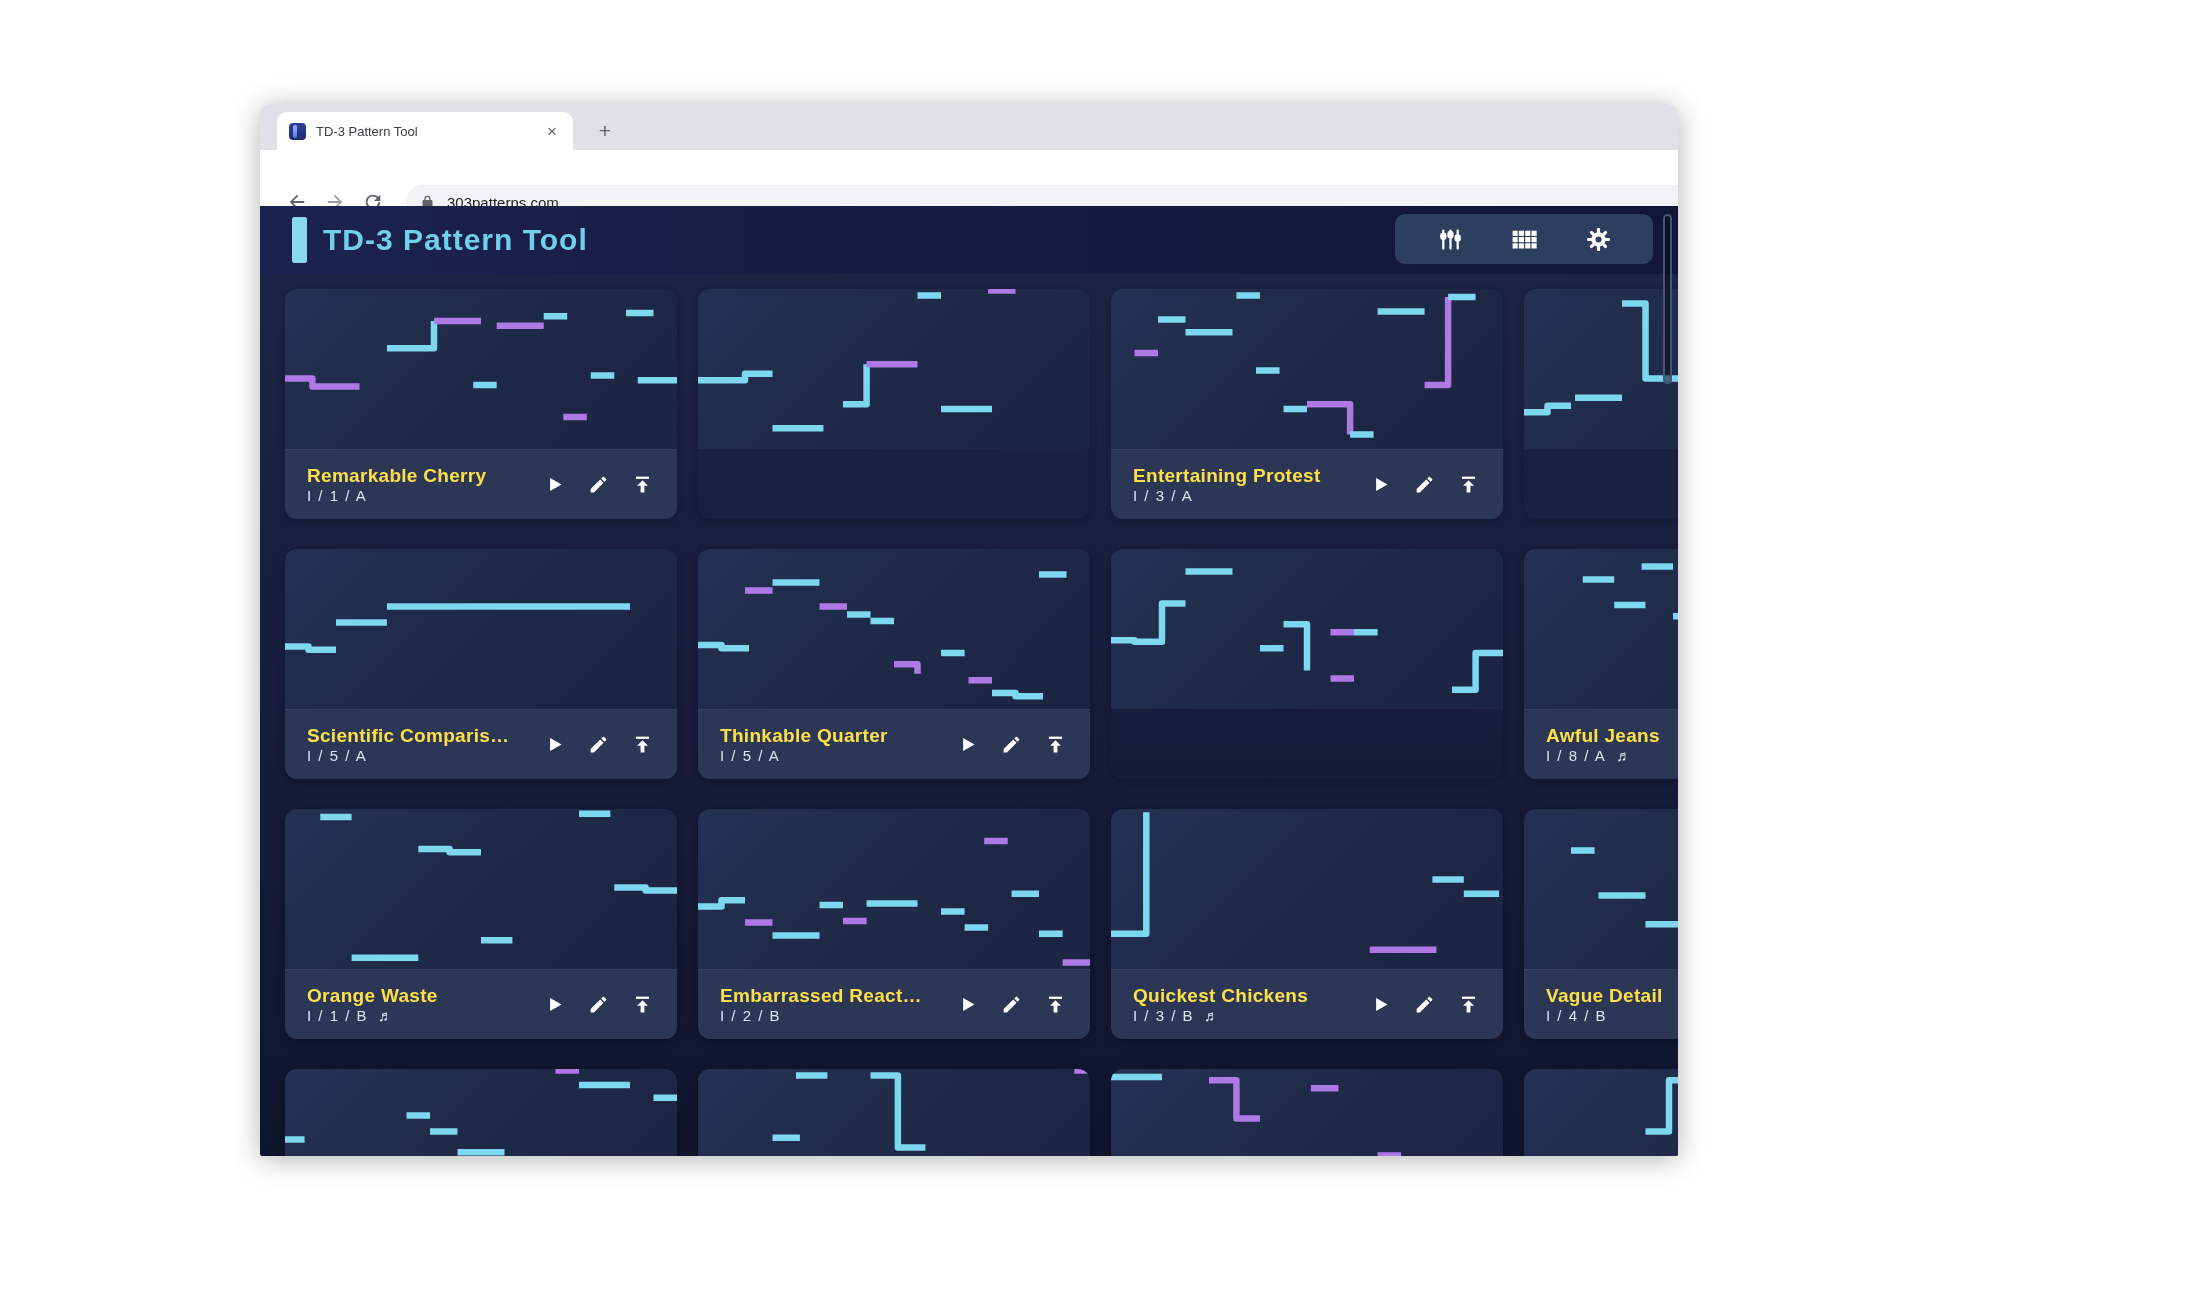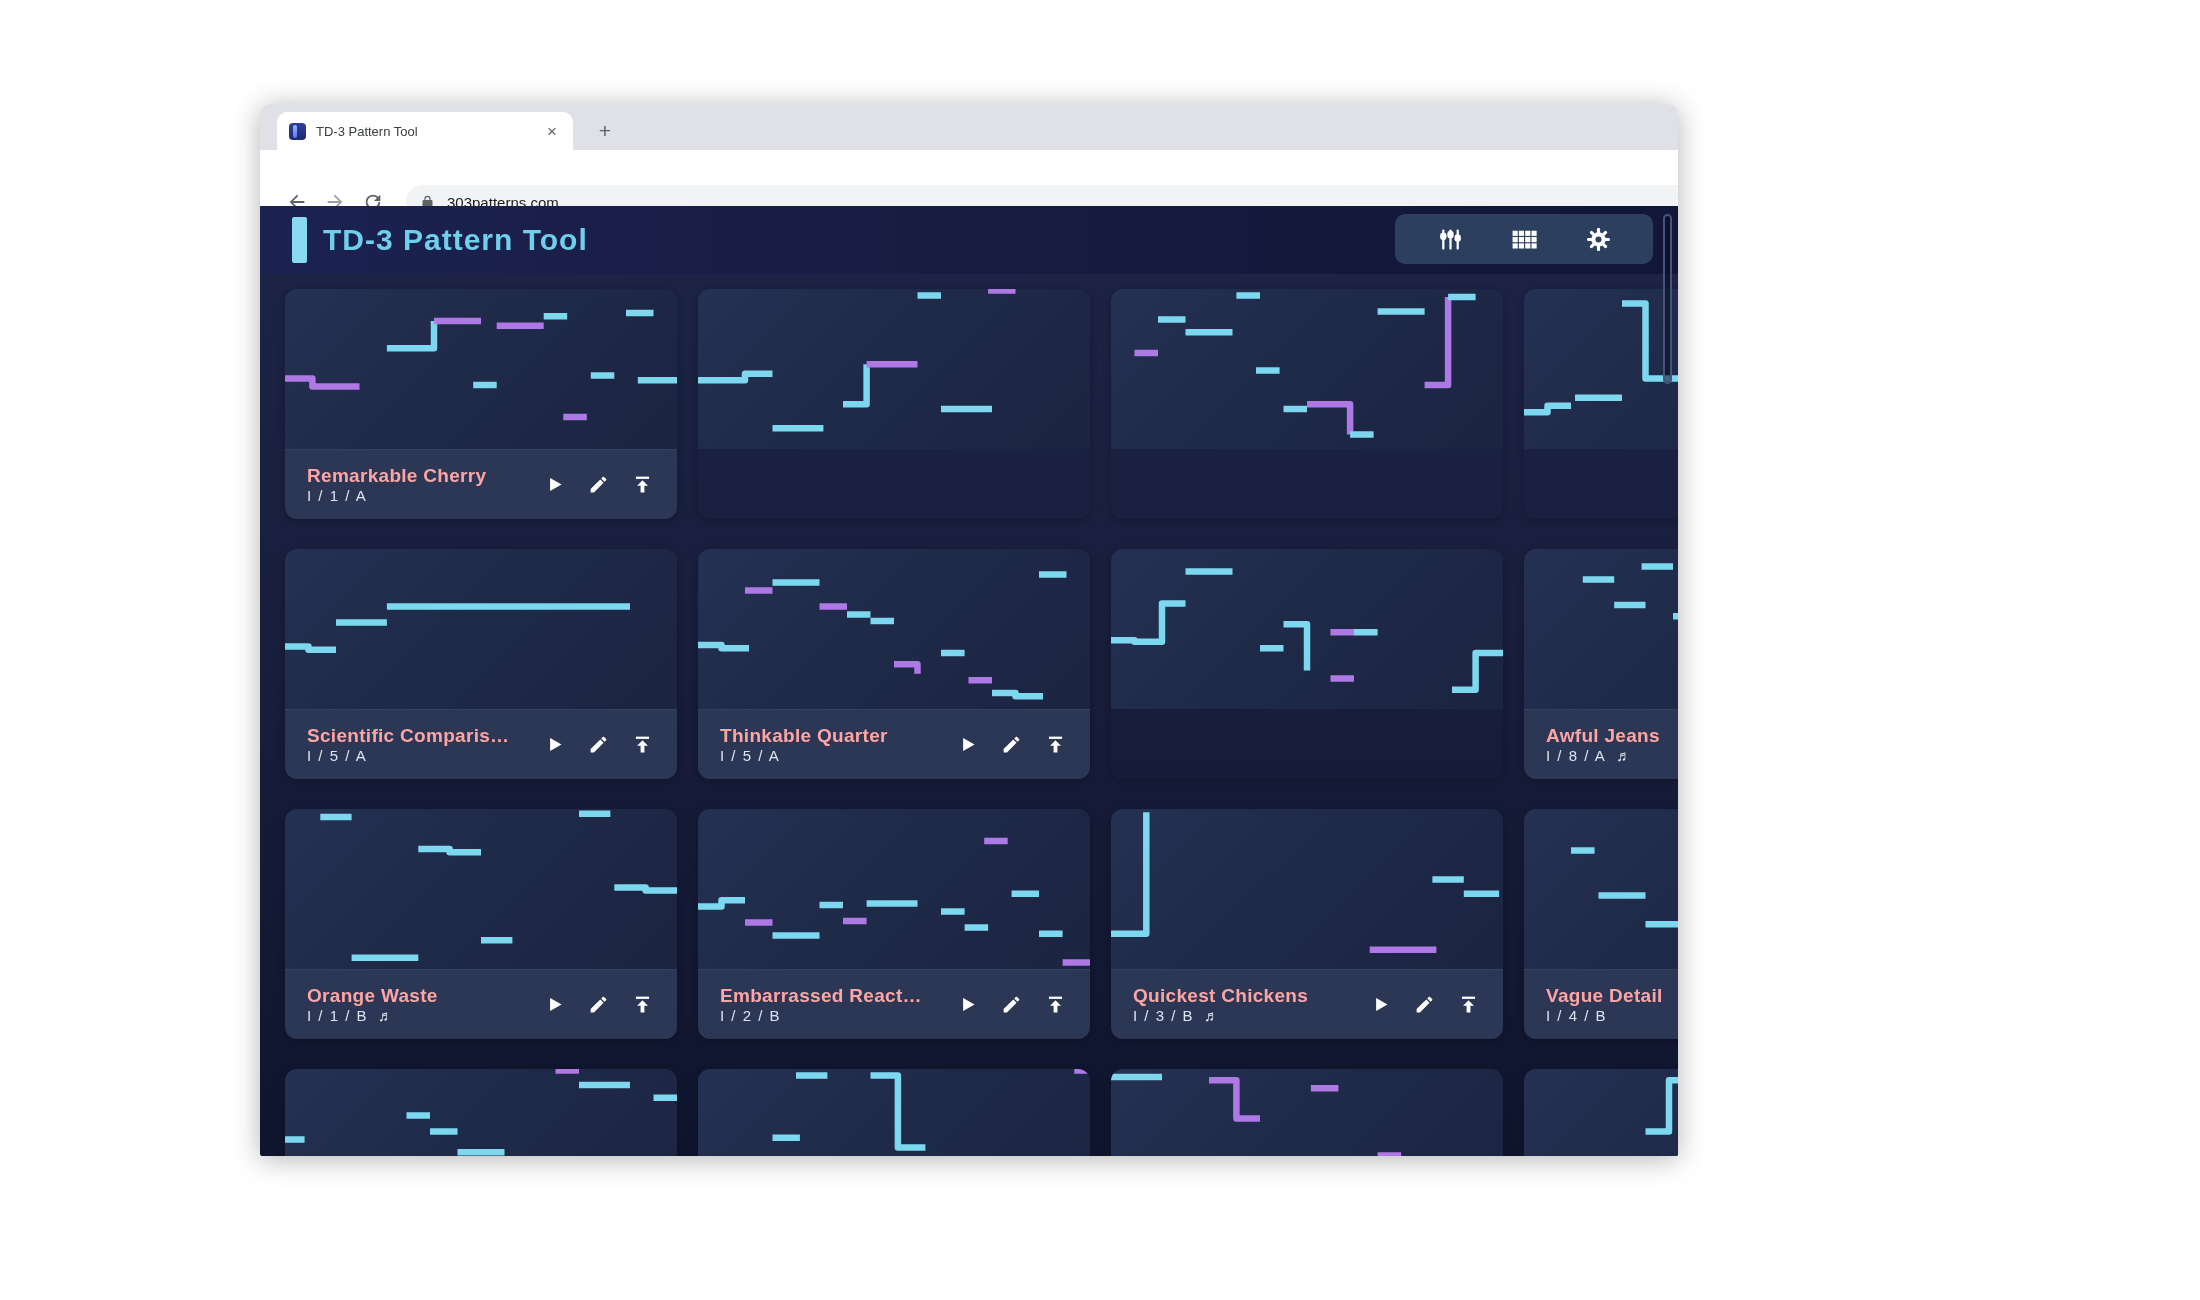--- a/index.html
+++ b/index.html
@@ -67,21 +67,21 @@
   .card{ width:392px; height:230px; border-radius:12px; overflow:hidden; position:relative;
          box-shadow:0 2px 8px rgba(0,0,0,.25); }
   .pattern-preview{ position:absolute; top:0; left:0; right:0; height:160px;
          background:linear-gradient(135deg,#253153 0%, #1f2a49 45%, #1b2441 100%); }
   .pattern-preview svg{ position:absolute; inset:0; width:100%; height:100%; }
   .pattern-preview polyline{ fill:none; stroke-width:6.5; stroke-linecap:butt; stroke-linejoin:round; }
   .card-footer{ position:absolute; left:0; right:0; bottom:0; height:70px; background:#2b3755;
                 border-top:1px solid rgba(255,255,255,.05);
                 display:flex; align-items:center; justify-content:space-between; padding:0 20px 0 22px; }
   .card-text{ min-width:0; }
-  .card-title{ font-size:19px; font-weight:700; color:#fca5a5; letter-spacing:.3px; white-space:nowrap;
+  .card-title{ font-size:19px; font-weight:700; color:#fde047; letter-spacing:.3px; white-space:nowrap;
                overflow:hidden; max-width:235px; }
   .card-meta{ font-size:15px; color:#dde4f0; letter-spacing:1.5px; display:flex; align-items:center; gap:10px; }
   .note-glyph{ font-size:15px; color:#eef2f8; letter-spacing:0; }
   .card-actions{ display:flex; align-items:center; gap:14px; flex:0 0 auto; }
   .card-btn{ width:30px; height:30px; display:flex; align-items:center; justify-content:center; }
   .card-btn svg{ width:21px; height:21px; }
 </style>
 </head>
 <body>
 
@@ -269,20 +269,49 @@
               <polyline points="125.4,6.4 149.0,6.4" stroke="#7dd7ef"></polyline>
               <polyline points="145.0,81.6 168.6,81.6" stroke="#7dd7ef"></polyline>
               <polyline points="172.5,120.0 196.0,120.0" stroke="#7dd7ef"></polyline>
               <polyline points="196.0,115.2 239.1,115.2 239.1,145.6" stroke="#ae79e4"></polyline>
               <polyline points="239.1,145.6 262.6,145.6" stroke="#7dd7ef"></polyline>
               <polyline points="266.6,22.4 313.6,22.4" stroke="#7dd7ef"></polyline>
               <polyline points="313.6,96.0 337.1,96.0 337.1,8.0" stroke="#ae79e4"></polyline>
               <polyline points="337.1,8.0 364.6,8.0" stroke="#7dd7ef"></polyline>
             </svg>
     </div>
+    <div class="card-footer">
+      <div class="card-text">
+        <div class="card-title">Entertaining Protest</div>
+        <div class="card-meta">
+          <span>I / 3 / A</span>
+
+        </div>
+      </div>
+      <div class="card-actions">
+        <div class="card-btn">
+          <svg viewBox="0 0 24 24">
+                  <path fill="#ffffff" d="M7 4.5l13 7.5-13 7.5z"></path>
+                </svg>
+        </div>
+        <div class="card-btn">
+          <svg viewBox="0 0 24 24">
+                  <path fill="#ffffff" d="M3 17.2V21h3.8L17.8 10 14 6.2 3 17.2zM20.7 7.1c.4-.4.4-1 0-1.4l-2.4-2.4c-.4-.4-1-.4-1.4 0l-1.8 1.8 3.8 3.8 1.8-1.8z"></path>
+                </svg>
+        </div>
+        <div class="card-btn">
+          <svg viewBox="0 0 24 24">
+                  <g fill="#ffffff">
+                    <rect x="4.5" y="3" width="15" height="2.6"></rect>
+                    <path d="M12 7.2l6.2 6.3h-4v7.5h-4.4v-7.5h-4z"></path>
+                  </g>
+                </svg>
+        </div>
+      </div>
+    </div>
   </div>
 
   <div class="card">
     <div class="pattern-preview">
       <svg viewBox="0 0 392 160" preserveAspectRatio="none">
               <polyline points="0.0,123.2 23.5,123.2 23.5,116.8 47.0,116.8" stroke="#7dd7ef"></polyline>
               <polyline points="51.0,108.8 98.0,108.8" stroke="#7dd7ef"></polyline>
               <polyline points="98.0,14.4 121.5,14.4 121.5,89.6 168.6,89.6" stroke="#7dd7ef"></polyline>
               <polyline points="168.6,123.2 192.1,123.2 192.1,126.4 239.1,126.4" stroke="#7dd7ef"></polyline>
               <polyline points="239.1,115.2 262.6,115.2" stroke="#7dd7ef"></polyline>

